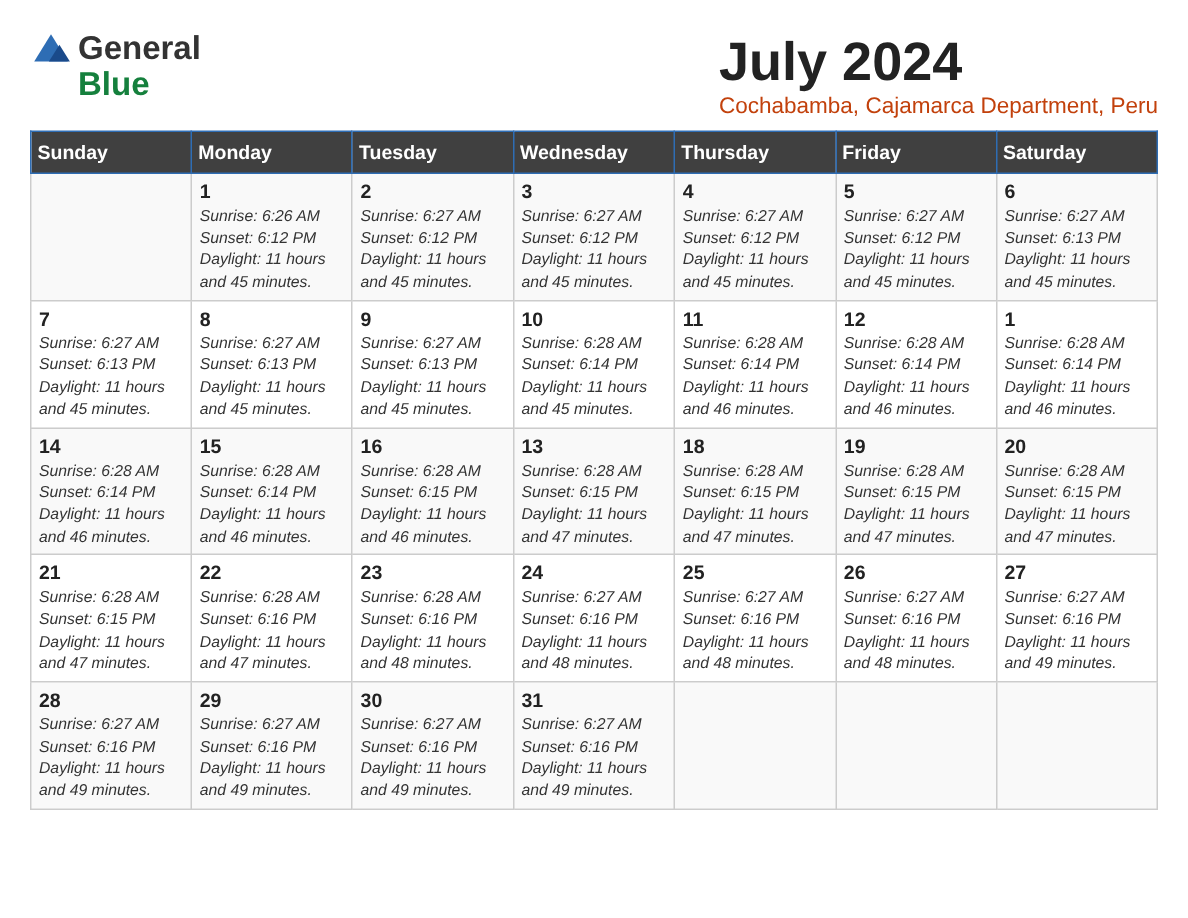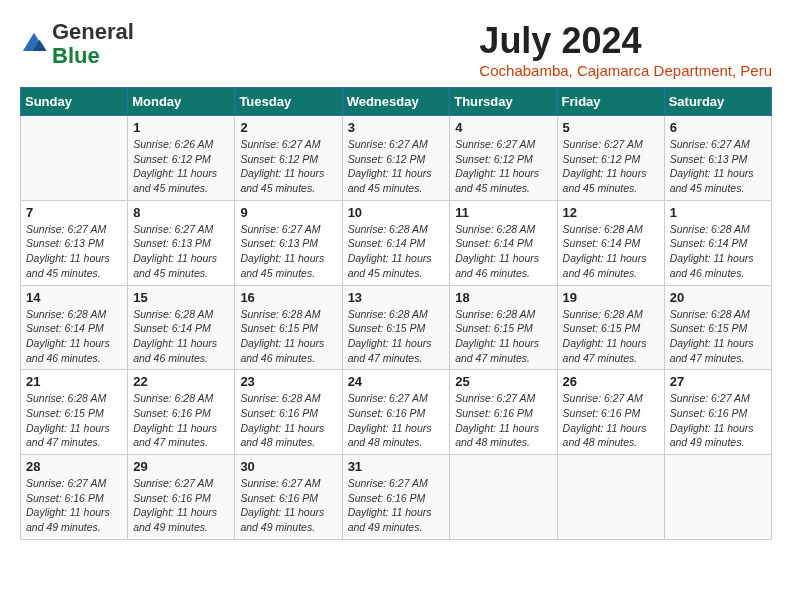--- a/index.html
+++ b/index.html
@@ -11,21 +11,21 @@
       padding: 20px;
     }
     .header {
       display: flex;
       justify-content: space-between;
       align-items: flex-start;
       margin-bottom: 8px;
     }
     .logo {
       display: flex;
-      align-items: center;
+      align-items: flex-start;
     }
     .logo-text {
       font-size: 22px;
       font-weight: bold;
       line-height: 1.1;
     }
     .logo-general { color: #333; }
     .logo-blue { color: #15803d; }
     .logo-icon {
       width: 28px;
@@ -43,21 +43,21 @@
     .location-title {
       font-size: 15px;
       color: #c2410c;
     }
     table {
       width: 100%;
       border-collapse: collapse;
       font-size: 11px;
     }
     thead tr th {
-      background-color: #0f766e;
+      background-color: #404040;
       color: #fff;
       padding: 6px 4px;
       text-align: left;
       font-size: 13px;
       font-weight: bold;
       border: 1px solid #2e6db4;
     }
     tbody tr td {
       border: 1px solid #ccc;
       vertical-align: top;

